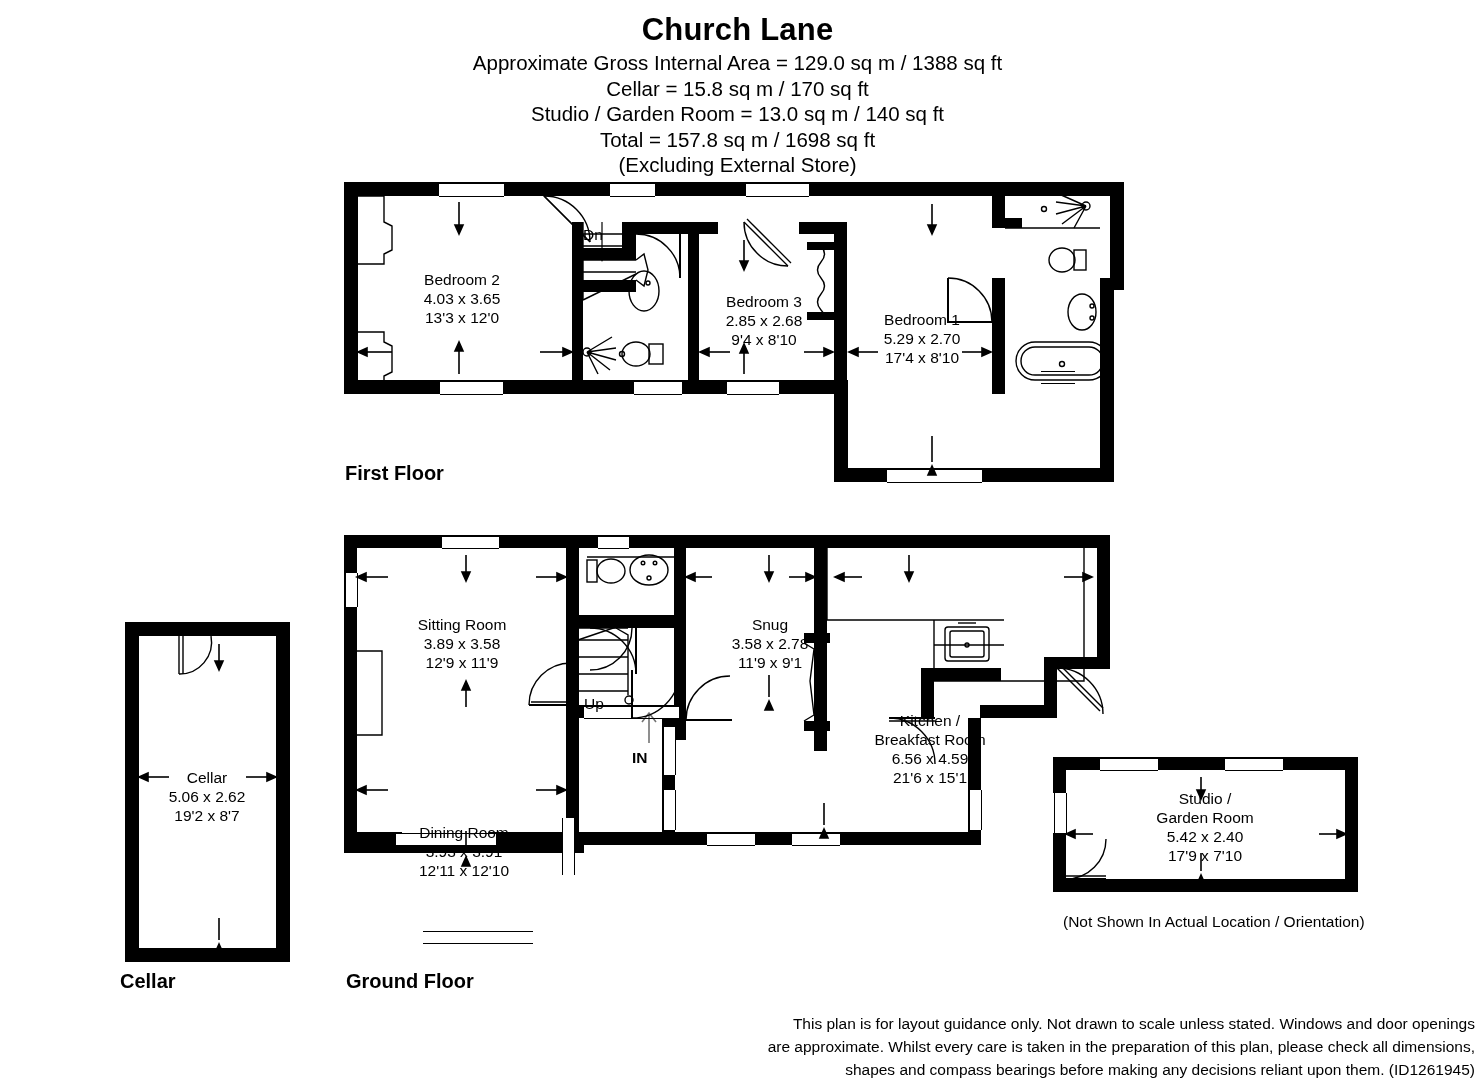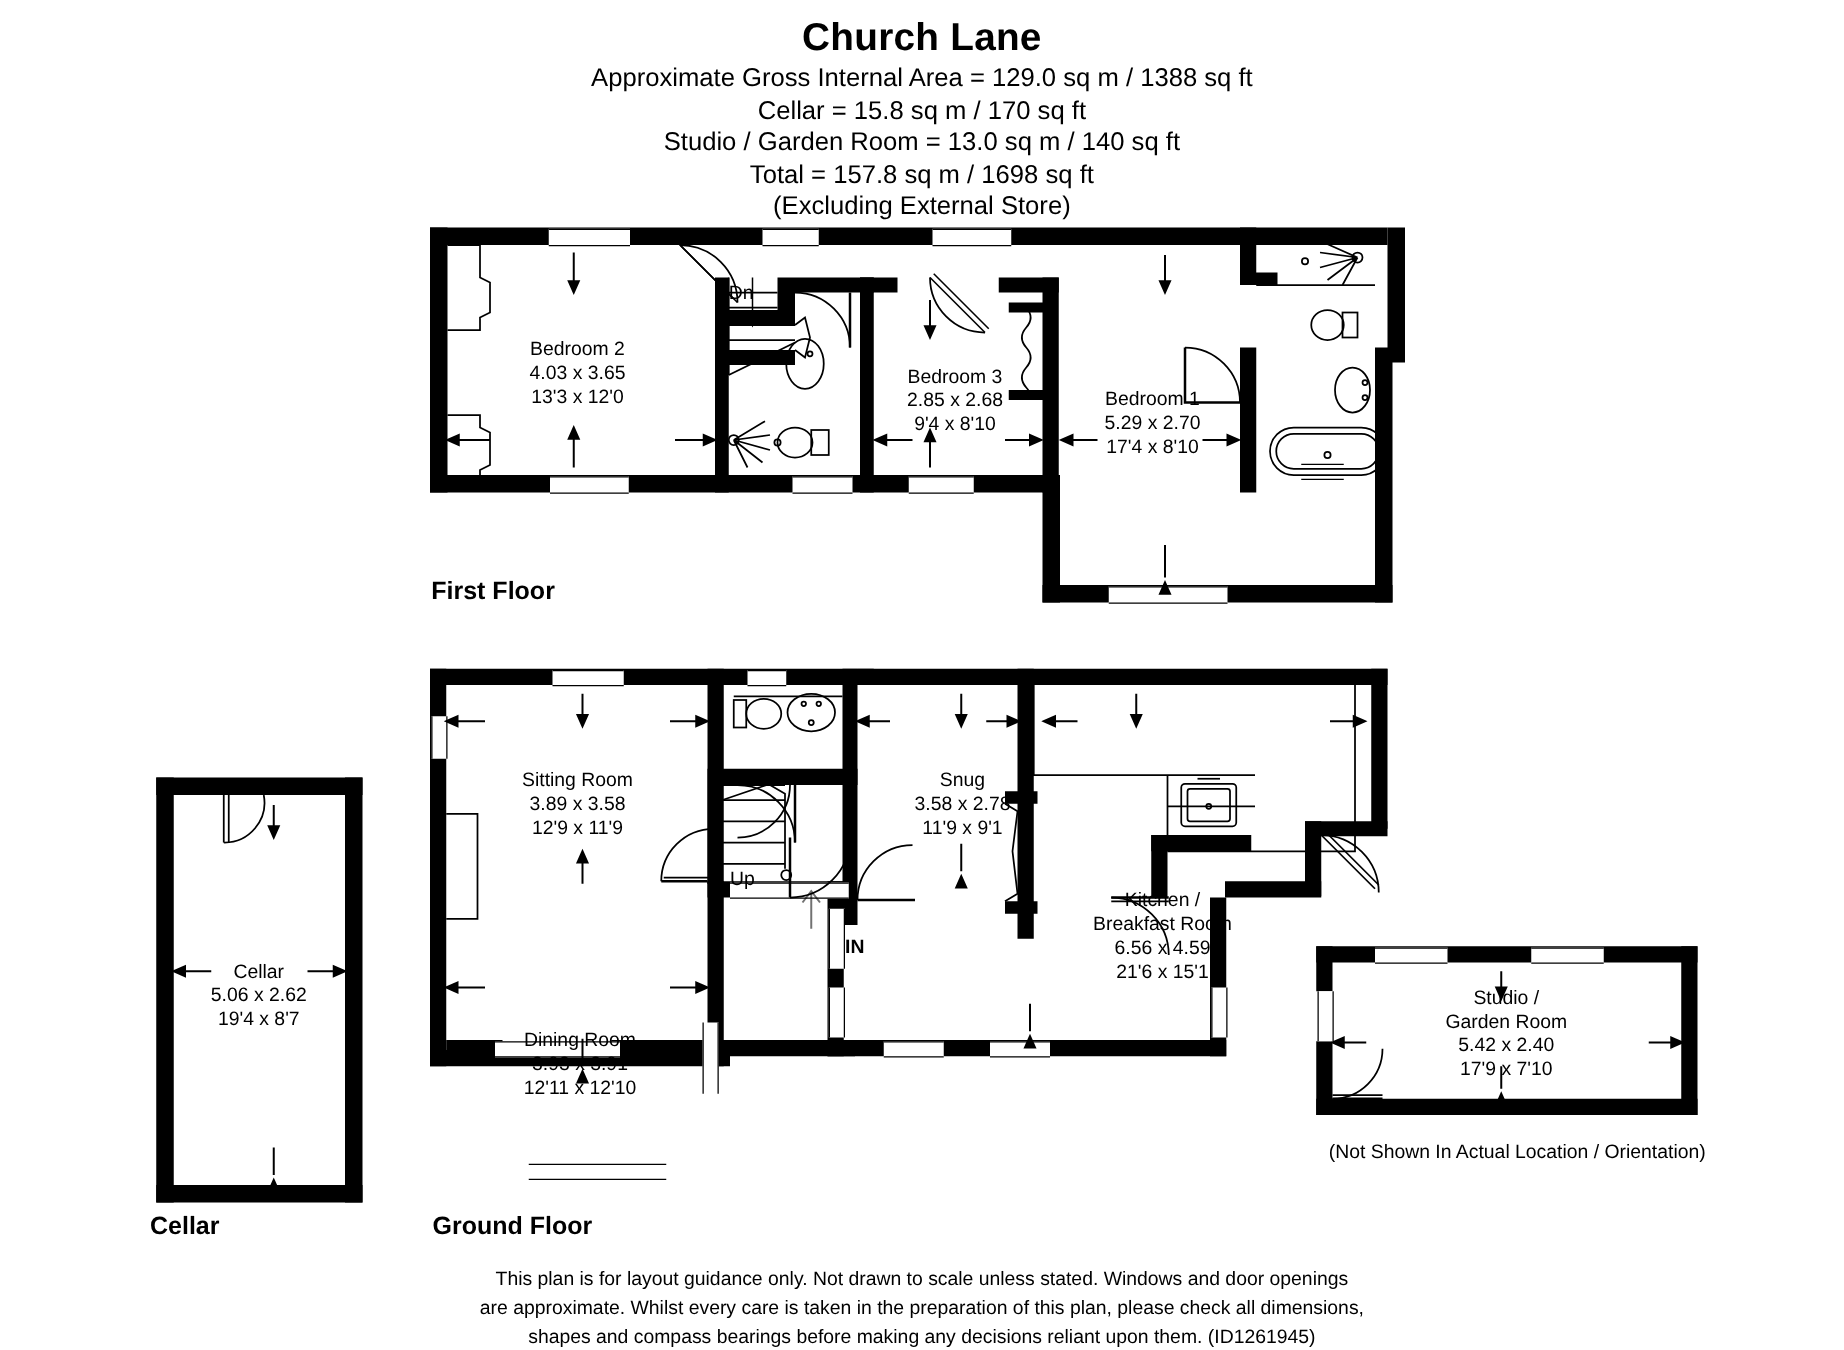--- a/index.html
+++ b/index.html
@@ -6,21 +6,21 @@
   body{width:1475px;height:1080px;position:relative;
        font-family:"Liberation Sans", sans-serif;color:#000;overflow:hidden;}
 
   .hdr{position:absolute;left:0;right:0;text-align:center;}
   .title{top:12px;font-size:31px;font-weight:bold;letter-spacing:.2px;}
   .sub{font-size:20.5px;line-height:25.5px;}
   .subwrap{top:50px;}
 
   .floor-label{position:absolute;font-size:20px;font-weight:bold;}
   .note{position:absolute;font-size:15.5px;}
-  .footer{position:absolute;left:0;right:0;text-align:center;font-size:15.5px;line-height:23px;}
+  .footer{position:absolute;left:0;right:0;text-align:right;font-size:15.5px;line-height:23px;}
 
   
   .plan{position:absolute;}
   .w{position:absolute;background:#000;}
   .lbl{position:absolute;text-align:center;font-size:15.5px;line-height:19px;white-space:nowrap;
        transform:translateX(-50%);}          
   svg.ov{position:absolute;left:0;top:0;overflow:visible;}
   .win{position:absolute;background:#fff;border-top:1.6px solid #000;border-bottom:1.6px solid #000;}
   .winv{position:absolute;background:#fff;border-left:1.6px solid #000;border-right:1.6px solid #000;}
   .mini{position:absolute;font-size:15.5px;}
@@ -200,21 +200,21 @@
         <path d="M94,322 l-4,9 l8,0 z"></path>
       <path d="M20,155 L44,155" fill="none"></path>
         <path d="M14,155 l9,-4 l0,8 z"></path>
       <path d="M145,155 L121,155" fill="none"></path>
         <path d="M151,155 l-9,-4 l0,8 z"></path>
     </g>
   </svg>
   <div class="lbl" style="left:82px;top:146px;">
     <div>Cellar</div>
     <div>5.06 x 2.62</div>
-    <div>19'4 x 8'7</div>
+    <div>19'2 x 8'7</div>
   </div>
 </div>
 <div class="floor-label" style="left:120px;top:970px;">Cellar</div>
 
 <div class="plan" style="left:344px;top:535px;width:780px;height:365px;">
 
   <div class="w" style="left:0;top:0;width:766px;height:13px;"></div>
   <div class="w" style="left:0;top:0;width:13px;height:318px;"></div>
   <div class="w" style="left:0;top:305px;width:240px;height:13px;"></div>
   <div class="w" style="left:753px;top:0;width:13px;height:128px;"></div>
@@ -350,21 +350,21 @@
       <path d="M498,42 L518,42" fill="none"></path>
         <path d="M491,42 l9,-4 l0,8 z"></path>
       <path d="M740,42 L720,42" fill="none"></path>
         <path d="M748,42 l-9,-4 l0,8 z"></path>
 
       <path d="M370,42 L350,42" fill="none" opacity="0"></path>
     </g>
   </svg>
 
   <div class="mini" style="left:240px;top:160px;">Up</div>
-  <div class="mini" style="left:288px;top:214px;font-weight:bold;margin-left:44px;">IN</div>
+  <div class="mini" style="left:288px;top:214px;font-weight:bold;">IN</div>
 
   <div class="lbl" style="left:118px;top:80px;">
     <div>Sitting Room</div>
     <div>3.89 x 3.58</div>
     <div>12'9 x 11'9</div>
   </div>
   <div class="lbl" style="left:120px;top:288px;">
     <div>Dining Room</div>
     <div>3.93 x 3.91</div>
     <div>12'11 x 12'10</div>

